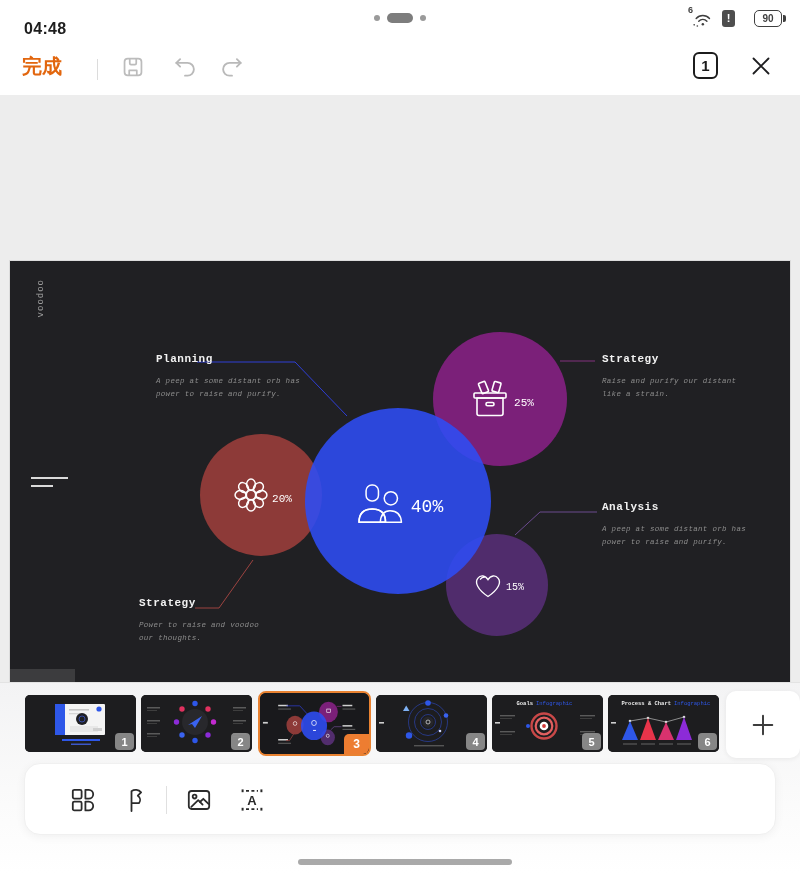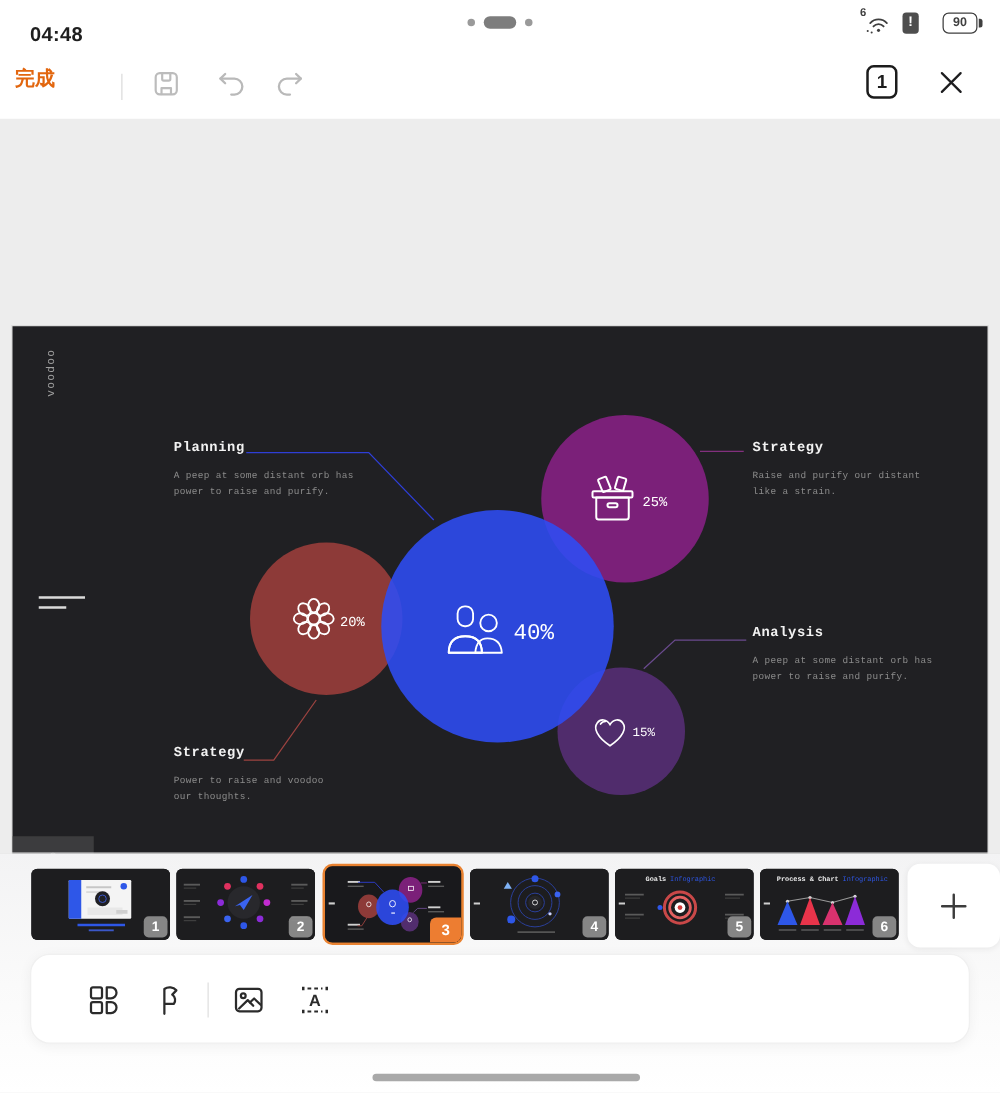--- a/index.html
+++ b/index.html
@@ -20,21 +20,21 @@
   .sim-badge { width:13px; height:17px; background:#4e4e4e; border-radius:3px; color:#fff;
                font-size:11px; font-weight:bold; display:flex; align-items:center; justify-content:center; }
   .battery { display:flex; align-items:center;padding-left:12px; }
   .battery .shell { width:28px; height:17px; border:1.6px solid #3f3f3f; border-radius:5px;
                     display:flex; align-items:center; justify-content:center;
                     font-size:10px; font-weight:bold; color:#3f3f3f; }
   .battery .nub { width:3px; height:7px; background:#3f3f3f; border-radius:0 2px 2px 0; margin-left:1px; }
 
   
   .edit-toolbar { position:absolute; top:36px; left:0; right:0; height:59px; background:#fff; }
-  .done-btn { position:absolute; left:12px; top:17px; font-size:16px; font-weight:bold; color:#e2660e; cursor:pointer; }
+  .done-btn { position:absolute; left:22px; top:17px; font-size:20px; font-weight:bold; color:#e2660e; cursor:pointer; }
   .vdiv { position:absolute; left:97px; top:23px; width:1px; height:21px; background:#dcdcdc; }
   .tbtn { position:absolute; top:15px; width:32px; height:32px; display:flex; align-items:center; justify-content:center; }
   .tbtn-save { left:117px; } .tbtn-undo { left:169px; } .tbtn-redo { left:216px; }
   .page-ind { position:absolute; left:693px; top:16px; width:25px; height:27px; border:2px solid #1c1c1c;
               border-radius:6px; display:flex; align-items:center; justify-content:center;
               font-size:15px; font-weight:bold; color:#1c1c1c; }
   .close-btn { position:absolute; left:747px; top:16px; width:28px; height:28px; display:flex; align-items:center; justify-content:center; }
 
   
   .canvas { position:absolute; top:95px; left:0; width:800px; height:587px; background:#ededed; }
@@ -58,23 +58,23 @@
   .b-pbot { left:436px; top:273px; width:102px; height:102px; background:rgba(85,46,115,.92); }
   .b-red .pct  { font-size:11px; margin-top:7px; }
   .b-blue .pct { font-size:18px; margin-top:12px; }
   .b-ptop .pct { font-size:11px; margin-top:8px; }
   .b-pbot .pct { font-size:10px; margin-top:5px; }
 
   .callout { position:absolute; }
   .callout h3 { color:#f2f2f2; font-family:"Liberation Mono","DejaVu Sans Mono",monospace;
                 font-size:11px; font-weight:bold; letter-spacing:.5px; }
   .callout p { color:#8c8c8c; font-family:"Liberation Mono","DejaVu Sans Mono",monospace;
-               font-size:7.5px; letter-spacing:.3px; line-height:13px; }
+               font-size:7.5px; letter-spacing:.3px; line-height:13px;font-style:italic; }
   .callout p:first-of-type { margin-top:10px; }
-  .co-planning { left:129px; top:92px; }
+  .co-planning { left:146px; top:92px; }
   .co-strategy-top { left:592px; top:92px; }
   .co-analysis { left:592px; top:240px; }
   .co-strategy-bottom { left:129px; top:336px; }
   .page-chip { position:absolute; left:0; top:408px; width:65px; height:37px; background:#3c3c3e;
                color:#9b9b9b; font-family:"Liberation Mono","DejaVu Sans Mono",monospace; font-size:10px;
                display:flex; align-items:center; justify-content:center; }
 
   
   .bottom-area { position:absolute; top:682px; left:0; width:800px; height:192px;
                  background:linear-gradient(#f3f3f4, #fafafa 55%, #fff); border-top:1px solid #e3e3e3; }

